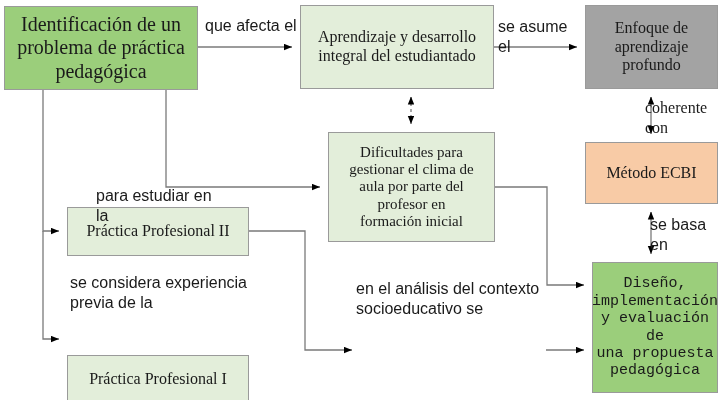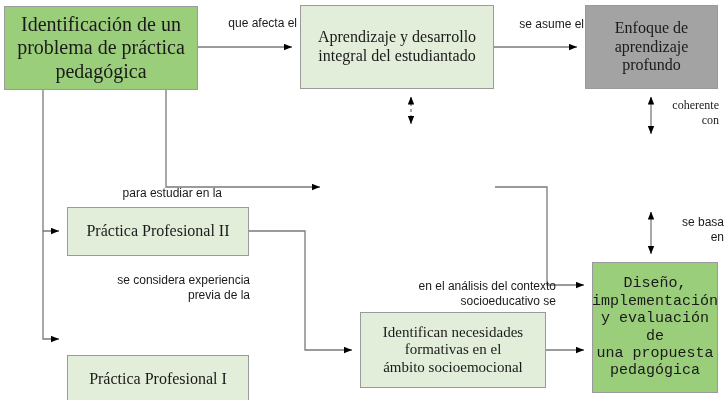--- a/index.html
+++ b/index.html
@@ -25,23 +25,23 @@
     text-align: center;
     font-family: "Liberation Serif", serif;
     color: #1a1a1a;
     line-height: 1.16;
     padding: 2px 4px;
   }
   .node span { display: block; }
   .edge-label {
     position: absolute;
     font-family: "Liberation Sans", sans-serif;
-    font-size: 12px;
+    font-size: 16px;
     color: #1a1a1a;
-    text-align: right;
+    text-align: left;
     line-height: 1.25;
     white-space: pre-line;
   }
   svg.links {
     position: absolute;
     left: 0;
     top: 0;
     width: 725px;
     height: 400px;
     overflow: visible;
@@ -94,44 +94,49 @@
   </div>
   <div class="node" style="left: 300px; top: 5px; width: 194px; height: 84px; background: rgb(227, 238, 218); font-size: 16px;">
     <span style="white-space: pre-line;">Aprendizaje y desarrollo
 integral del estudiantado</span>
   </div>
   <div class="node" style="left: 585px; top: 5px; width: 133px; height: 84px; background: #a3a3a3; font-size: 16px;">
     <span style="white-space: pre-line;">Enfoque de
 aprendizaje
 profundo</span>
   </div>
+  <div class="node" style="left: 328px; top: 132px; width: 167px; height: 110px; background: rgb(227, 238, 218); font-size: 15px;">
+    <span style="white-space: pre-line;">Dificultades para
+gestionar el clima de
+aula por parte del
+profesor en
+formación inicial</span>
+  </div>
+  <div class="node" style="left: 585px; top: 142px; width: 133px; height: 62px; background: rgb(248, 203, 166); font-size: 16px;">
+    <span style="white-space: pre-line;">Método ECBI</span>
+  </div>
   <div class="node" style="left: 67px; top: 207px; width: 182px; height: 49px; background: rgb(227, 238, 218); font-size: 16px;">
     <span style="white-space: pre-line;">Práctica Profesional II</span>
   </div>
   <div class="node" style="left: 67px; top: 315px; width: 182px; height: 49px; background: rgb(227, 238, 218); font-size: 16px; margin-top: 40px;">
     <span style="white-space: pre-line;">Práctica Profesional I</span>
-  </div>
-  <div class="node" style="left: 360px; top: 312px; width: 186px; height: 76px; background: rgb(227, 238, 218); font-size: 15px;">
-    <span style="white-space: pre-line;">Identifican necesidades
-formativas en el
-ámbito socioemocional</span>
   </div>
   <div class="node" style="left: 592px; top: 262px; width: 126px; height: 131px; background: rgb(155, 206, 123); font-size: 15px;">
     <span style="white-space: pre-line; font-family: Liberation Mono, monospace;">Diseño,
 implementación
 y evaluación de
 una propuesta
 pedagógica</span>
   </div>
 
   <div class="edge-label" style="left: 205px; top: 16px; width: 92px; white-space: pre-line;">que afecta el</div>
   <div class="edge-label" style="left: 498px; top: 17px; width: 86px; white-space: pre-line;">se asume el</div>
   <div class="edge-label" style="left: 645px; top: 98px; width: 74px; white-space: pre-line; font-family: Liberation Serif, serif;">coherente
 con</div>
-  <div class="edge-label" style="left: 650px; top: 215px; width: 66px; white-space: pre-line; margin-left: 8px;">se basa
+  <div class="edge-label" style="left: 650px; top: 215px; width: 66px; white-space: pre-line;">se basa
 en</div>
   <div class="edge-label" style="left: 96px; top: 186px; width: 126px; white-space: pre-line;">para estudiar en la</div>
   <div class="edge-label" style="left: 70px; top: 273px; width: 180px; white-space: pre-line;">se considera experiencia
 previa de la</div>
   <div class="edge-label" style="left: 356px; top: 279px; width: 200px; white-space: pre-line;">en el análisis del contexto
 socioeducativo se</div>
 
 </div>
 
 </body></html>

